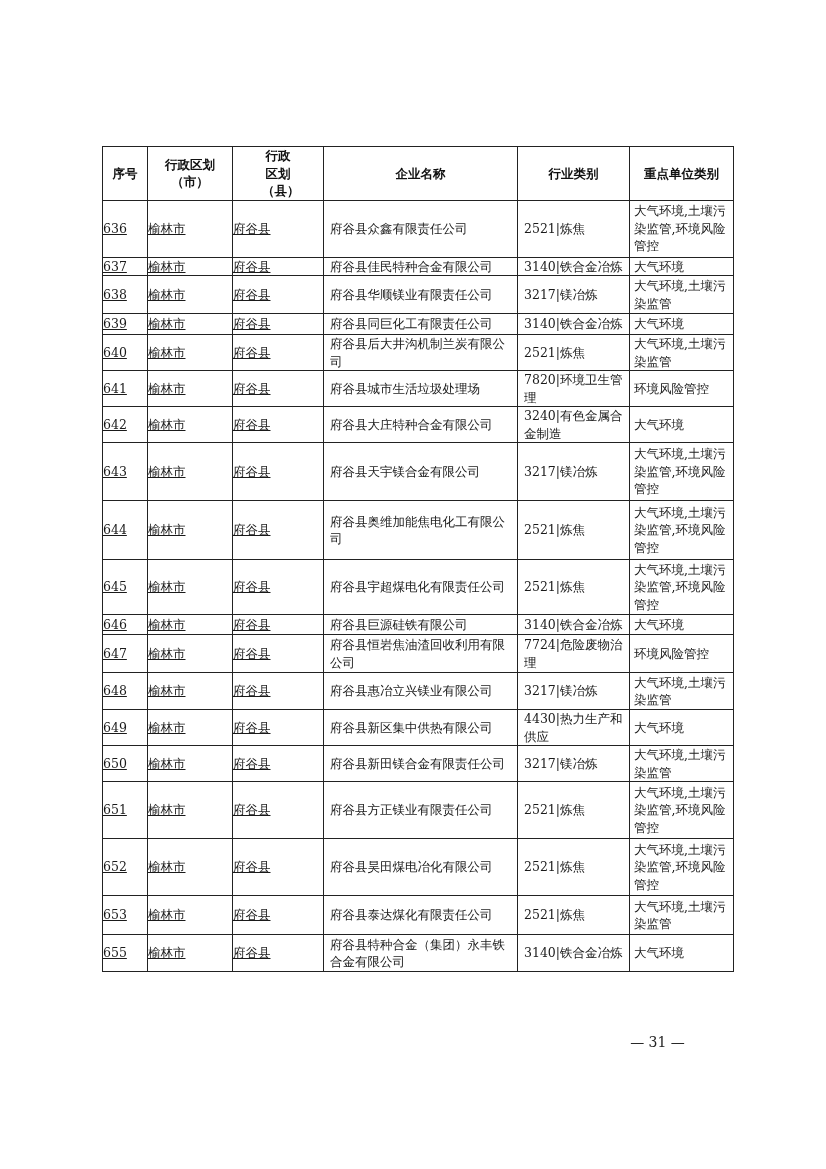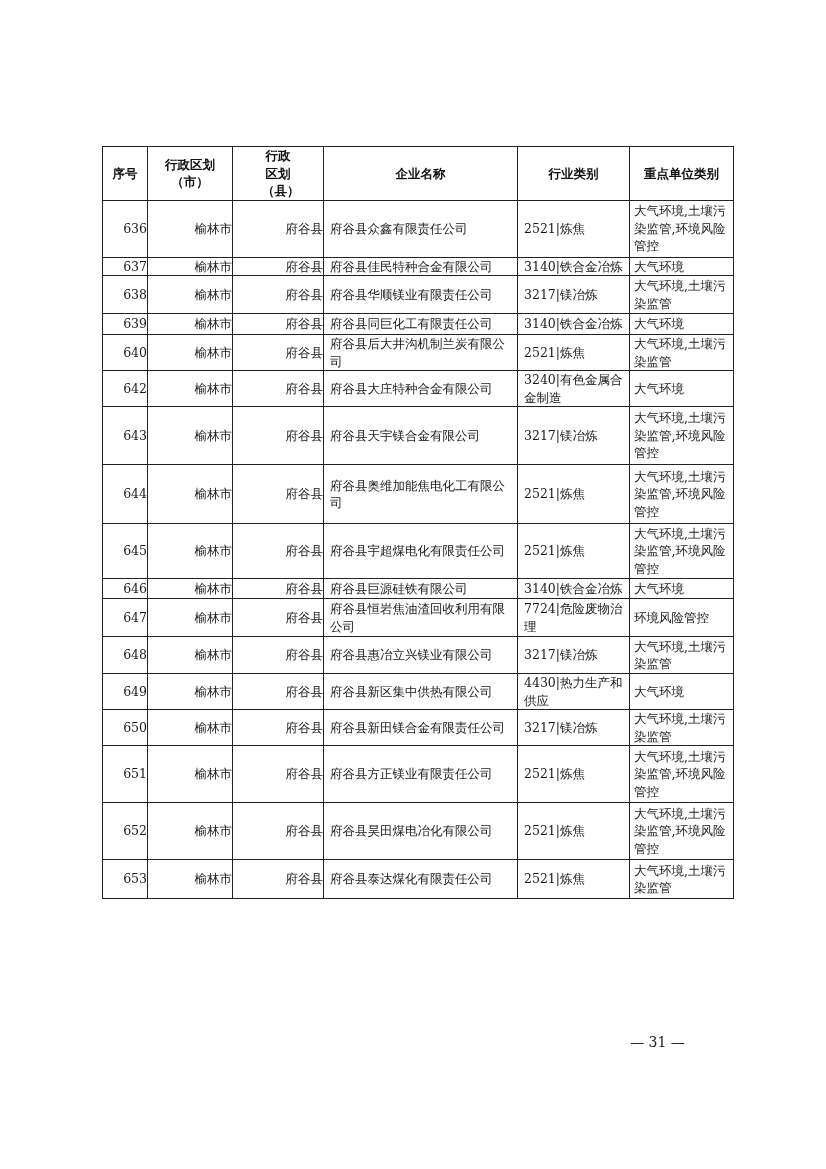--- a/index.html
+++ b/index.html
@@ -11,21 +11,21 @@
     font-size: 12.5px; color: #1a1a1a;
   }
   .page-table th, .page-table td {
     border: 1px solid #222; padding: 0; vertical-align: middle;
     line-height: 17.5px; word-break: break-all; overflow: hidden;
   }
   .page-table th {
     font-family: "DejaVu Sans", "Liberation Sans", sans-serif;
     font-weight: bold; font-size: 12.5px; text-align: center; height: 40px; color: #111;
   }
-  .c-seq, .c-city, .c-county { text-align: right; }
+  .c-seq, .c-city, .c-county { text-align: left; text-decoration: underline; }
   .c-name { text-align: left; padding-left: 6px !important; padding-right: 4px !important; }
   .c-ind { text-align: left; padding-left: 6px !important; padding-right: 3px !important; }
   .c-key { text-align: left; padding-left: 4px !important; padding-right: 3px !important; }
   .page-number {
     position: absolute; left: 610px; top: 1034px; width: 95px; text-align: center;
     font-family: "DejaVu Serif", "Liberation Serif", serif; font-size: 14px; color: #222;
   }
 </style>
 </head>
 <body>
@@ -83,20 +83,28 @@
       <td class="c-key">大气环境</td>
     </tr>
     <tr style="height:35px">
       <td class="c-seq">640</td>
       <td class="c-city">榆林市</td>
       <td class="c-county">府谷县</td>
       <td class="c-name">府谷县后大井沟机制兰炭有限公司</td>
       <td class="c-ind">2521|炼焦</td>
       <td class="c-key">大气环境,土壤污染监管</td>
     </tr>
+    <tr style="height:36px">
+      <td class="c-seq">641</td>
+      <td class="c-city">榆林市</td>
+      <td class="c-county">府谷县</td>
+      <td class="c-name">府谷县城市生活垃圾处理场</td>
+      <td class="c-ind">7820|环境卫生管理</td>
+      <td class="c-key">环境风险管控</td>
+    </tr>
     <tr style="height:33px">
       <td class="c-seq">642</td>
       <td class="c-city">榆林市</td>
       <td class="c-county">府谷县</td>
       <td class="c-name">府谷县大庄特种合金有限公司</td>
       <td class="c-ind">3240|有色金属合金制造</td>
       <td class="c-key">大气环境</td>
     </tr>
     <tr style="height:58px">
       <td class="c-seq">643</td>
@@ -178,17 +186,25 @@
       <td class="c-ind">2521|炼焦</td>
       <td class="c-key">大气环境,土壤污染监管,环境风险管控</td>
     </tr>
     <tr style="height:39px">
       <td class="c-seq">653</td>
       <td class="c-city">榆林市</td>
       <td class="c-county">府谷县</td>
       <td class="c-name">府谷县泰达煤化有限责任公司</td>
       <td class="c-ind">2521|炼焦</td>
       <td class="c-key">大气环境,土壤污染监管</td>
+    </tr>
+    <tr style="height:37px">
+      <td class="c-seq">655</td>
+      <td class="c-city">榆林市</td>
+      <td class="c-county">府谷县</td>
+      <td class="c-name">府谷县特种合金（集团）永丰铁合金有限公司</td>
+      <td class="c-ind">3140|铁合金冶炼</td>
+      <td class="c-key">大气环境</td>
     </tr>
   </tbody>
 </table>
 
 <div class="page-number">— 31 —</div>
 
 </body></html>

